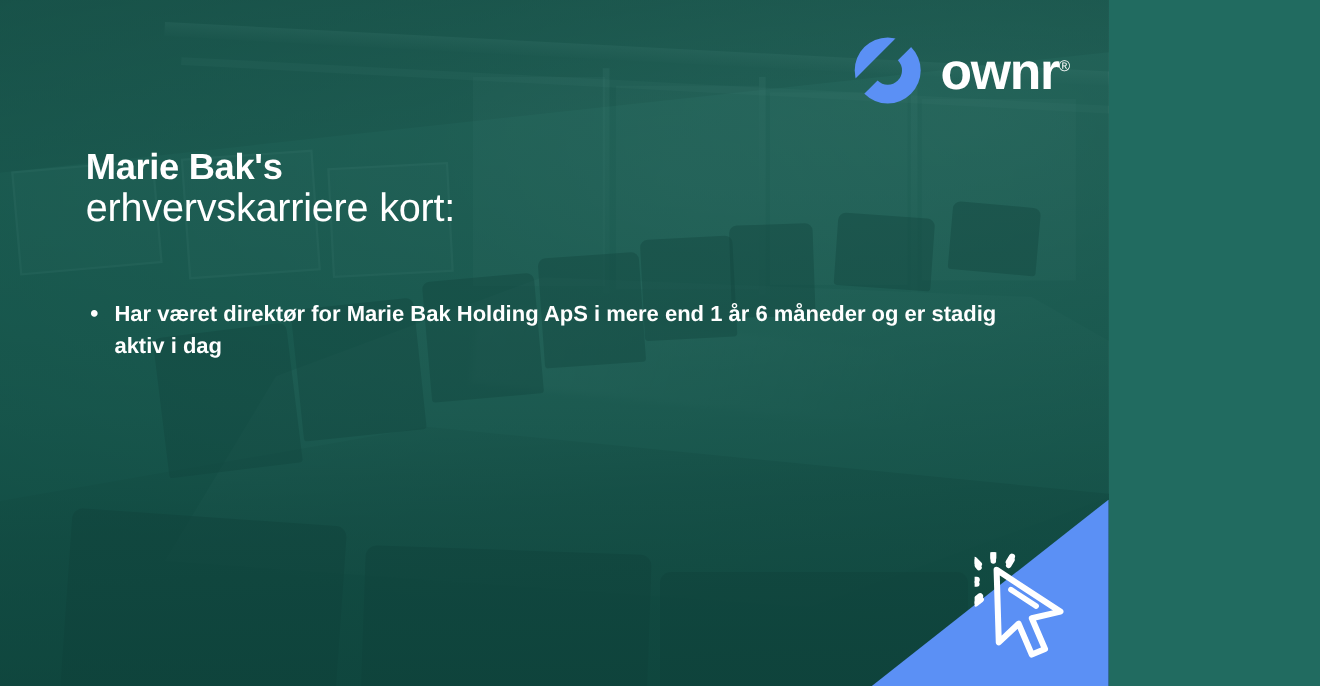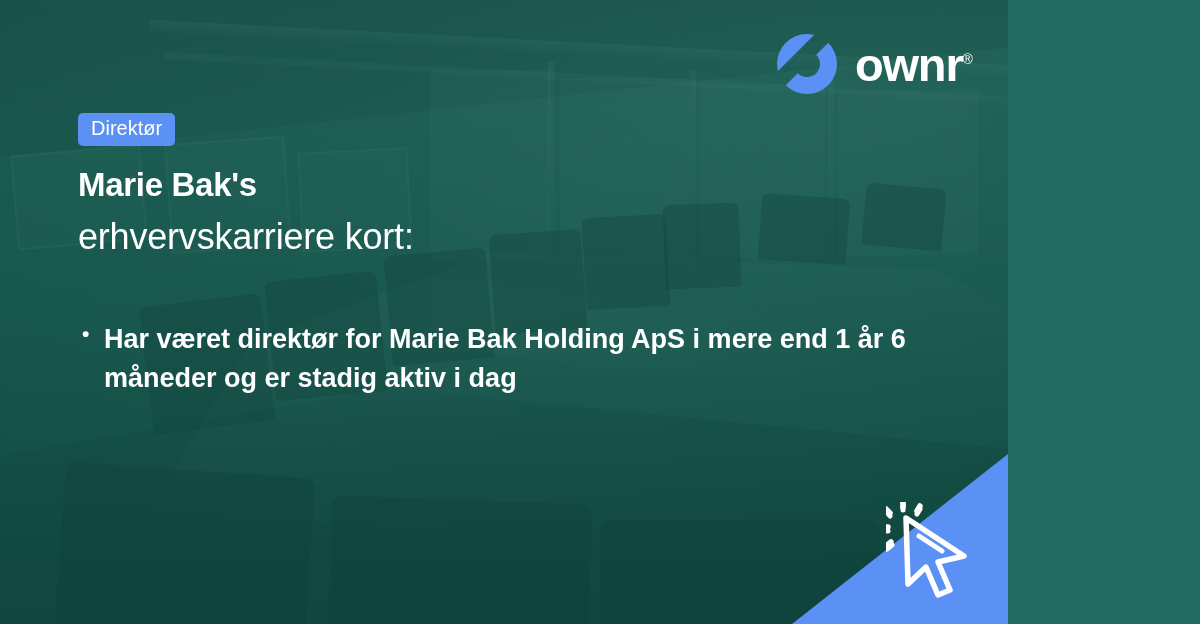--- a/index.html
+++ b/index.html
@@ -221,31 +221,31 @@
     font-weight: 700;
     line-height: 1.04;
     margin-top: 22px;
     letter-spacing: -0.3px;
   }
   .title-sub {
     color: #ffffff;
     font-size: 36px;
     font-weight: 400;
     line-height: 1.12;
-    margin-top: 15px;
+    margin-top: 0;
     letter-spacing: -0.2px;
   }
 
   .bullets {
     margin-top: 62px;
     list-style: none;
   }
   .bullet {
     color: #ffffff;
-    font-size: 27px;
+    font-size: 20px;
     font-weight: 700;
     line-height: 1.45;
     margin-bottom: 22px;
     padding-left: 26px;
     position: relative;
     max-width: 900px;
   }
   .bullet::before {
     content: "\2022";
     position: absolute;
@@ -556,21 +556,20 @@
           <path d="M-6 46 L46 -6 L56 6 L4 58 Z" fill="#000"></path>
         </mask>
       </defs>
       <circle cx="31" cy="31" r="30" fill="#5b90f5" mask="url(#ownrMask)"></circle>
     </svg>
     <div class="logo-word"><span>ownr</span><span class="logo-reg">®</span></div>
   </div>
 
   <div class="content">
 
-    <div class="badge">Direktør</div>
 
     <div class="title-main">Marie Bak's</div>
     <div class="title-sub">erhvervskarriere kort:</div>
 
     <ul class="bullets">
       <li class="bullet">Har været direktør for Marie Bak Holding ApS i mere end 1 år 6 måneder og er stadig aktiv i dag</li>
     </ul>
 
   </div>
 </div>

